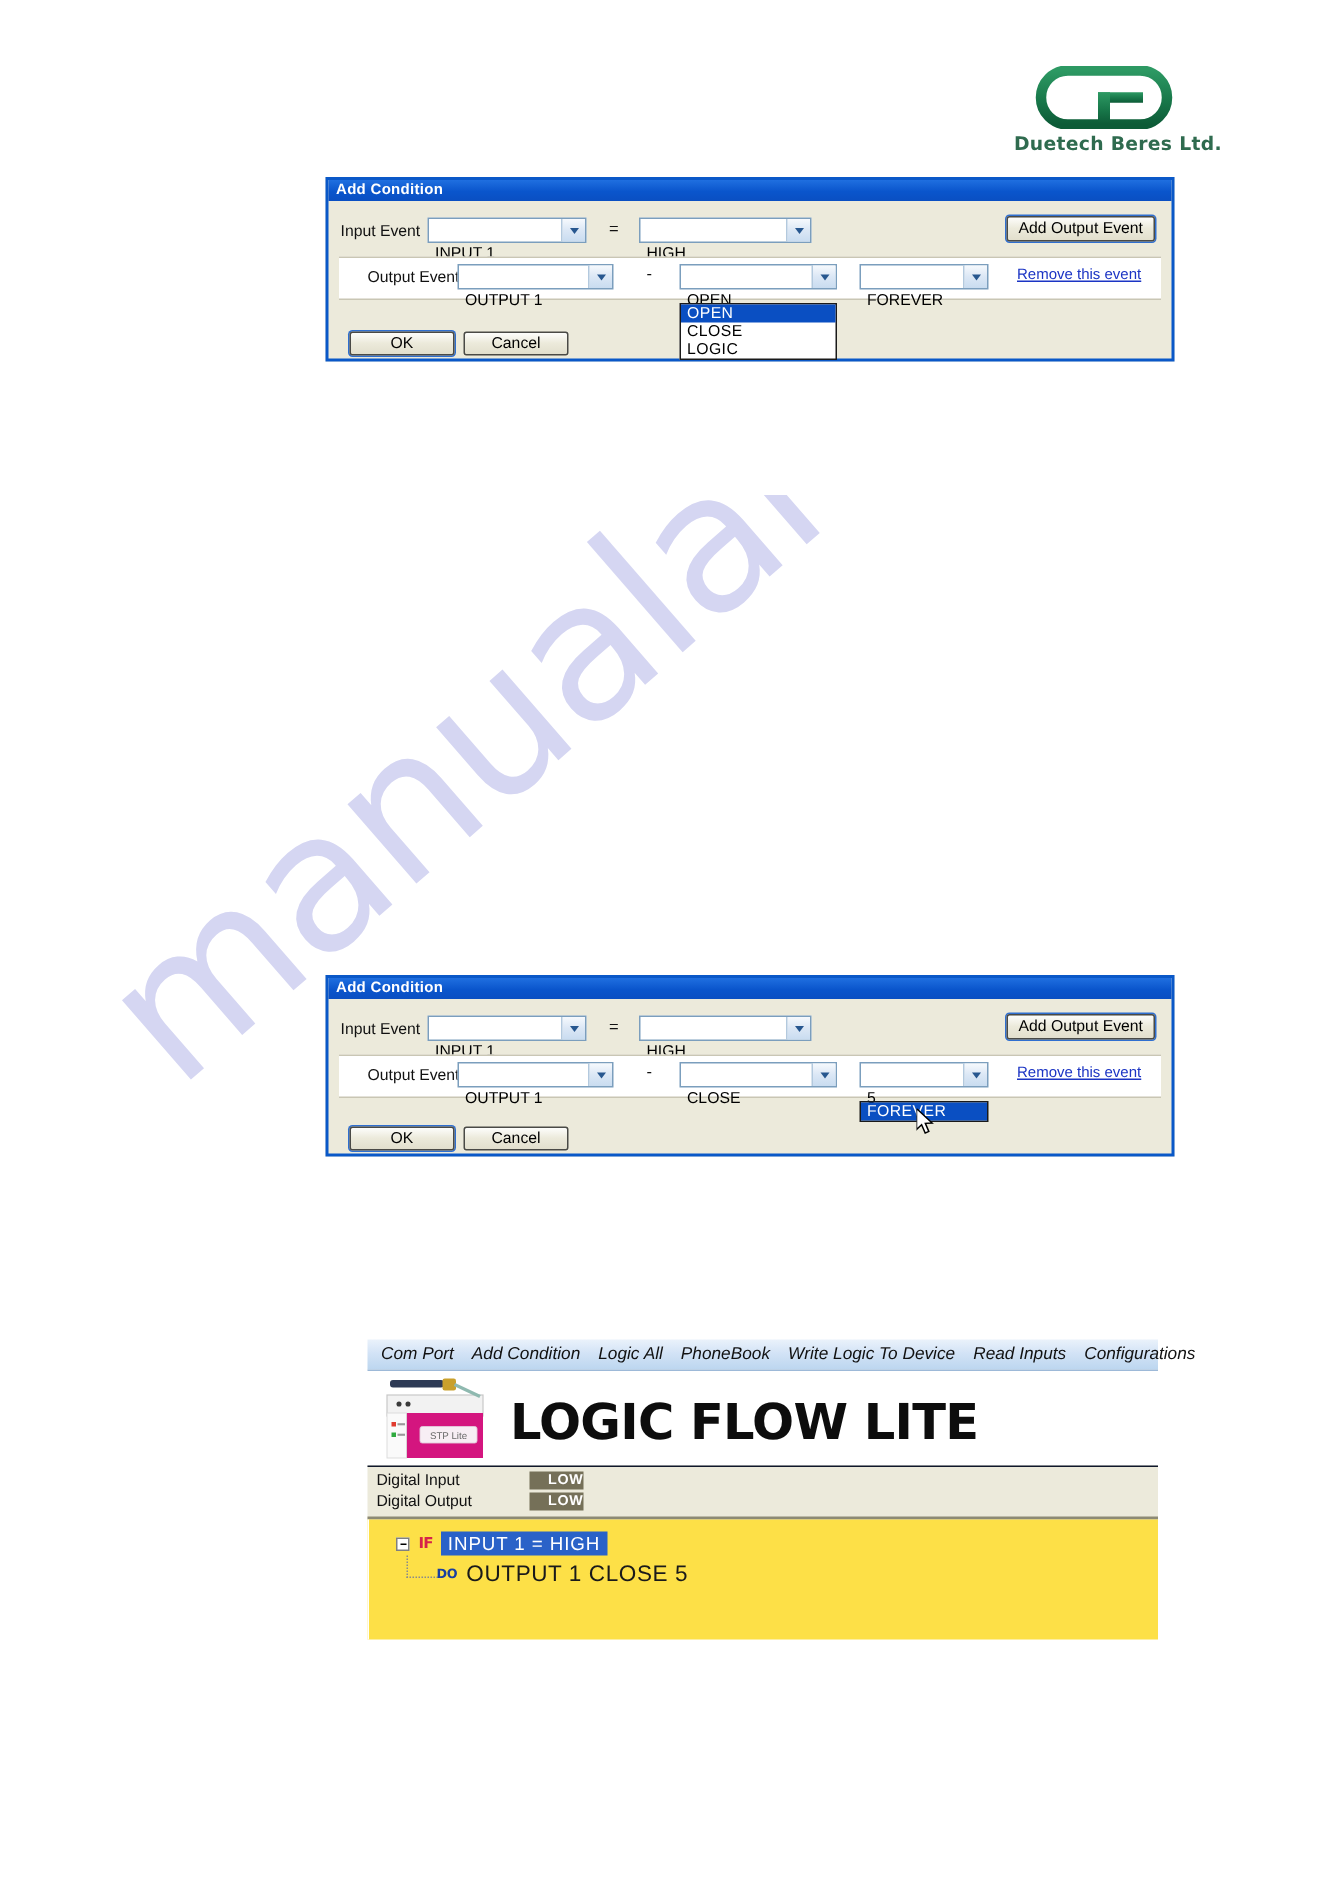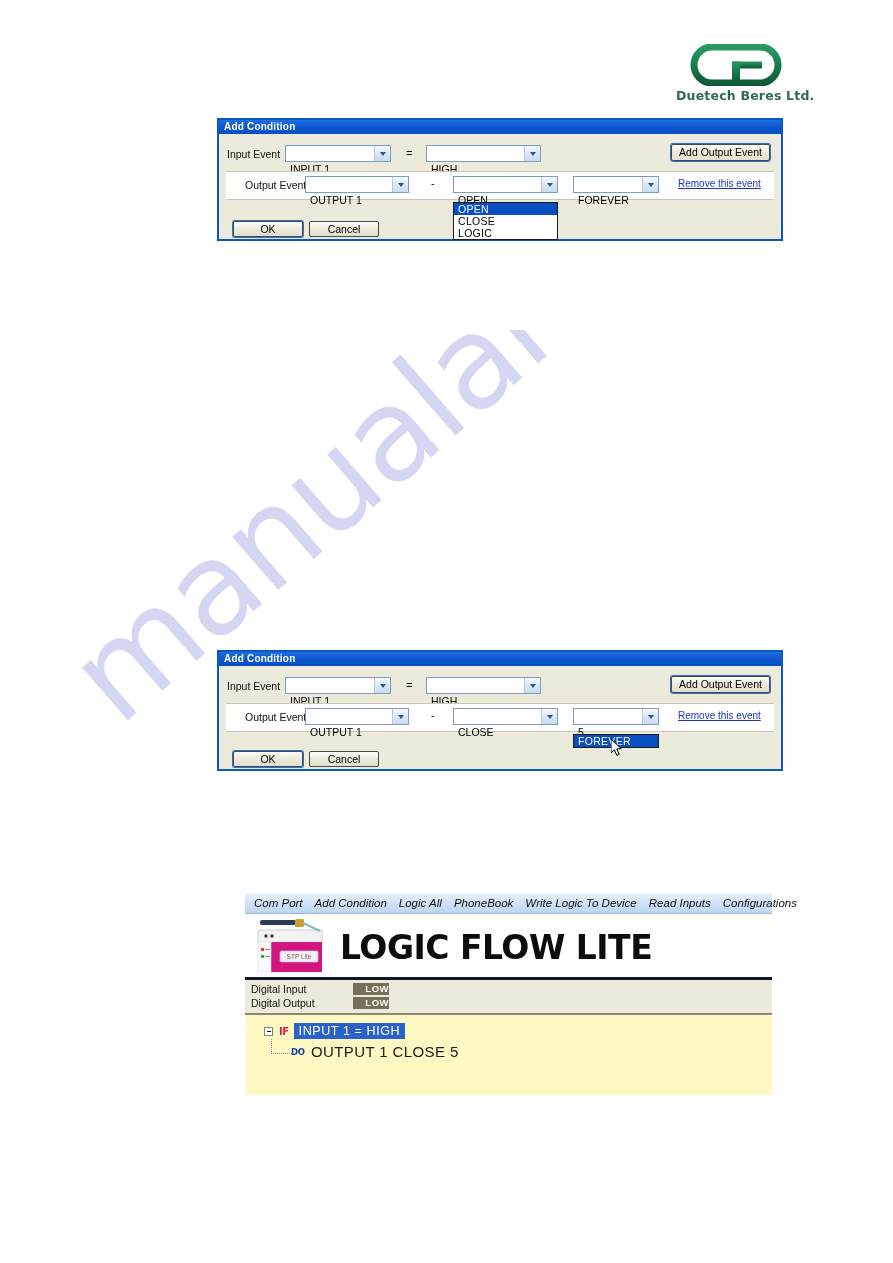--- a/index.html
+++ b/index.html
@@ -270,21 +270,21 @@
     font-size: 33px;
     font-weight: 700;
     letter-spacing: -0.5px;
     color: #0d0d0d;
     white-space: nowrap;
   }
   .statusbar {
     position: relative;
     height: 33px;
     background: #eceadb;
-    border-top: 3px solid #0f172a;
+    border-top: 1px solid #0f172a;
     border-bottom: 2px solid #8d8a74;
     padding-left: 35px;
   }
   .st-row { position: absolute; left: 6px; font-size: 10.5px; color: #111; white-space: nowrap; }
   .st-r1 { top: 3px; }
   .st-r2 { top: 17px; }
   .st-badge {
     position: absolute;
     left: 108px;
     width: 36px;
@@ -297,21 +297,21 @@
     line-height: 12px;
     letter-spacing: 0.5px;
     box-sizing: border-box;
   }
   .st-b1 { top: 3px; }
   .st-b2 { top: 17px; }
 
   .treeview {
     position: relative;
     height: 80px;
-    background: #fef9c3;
+    background: #fde047;
     border-left: 1px solid #ffffff;
   }
   .tv-node-if {
     position: absolute;
     left: 18px;
     top: 8px;
     display: flex;
     align-items: center;
     height: 16px;
   }

